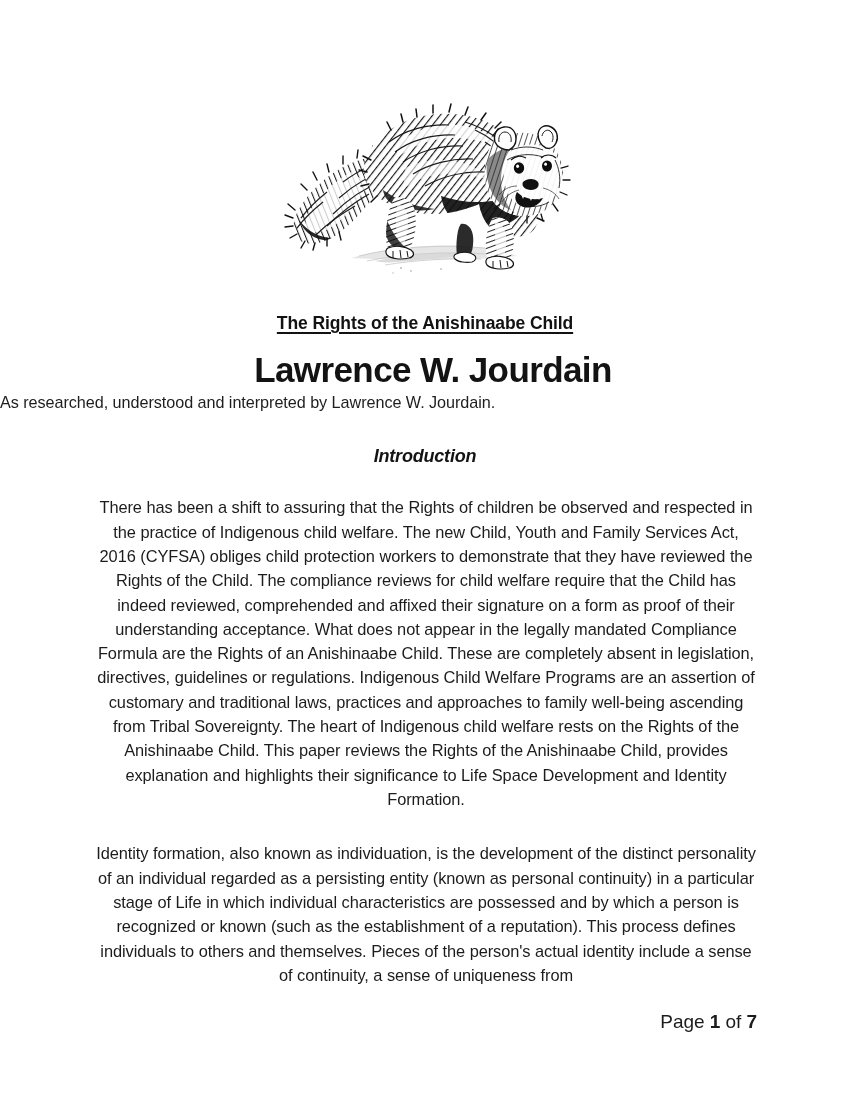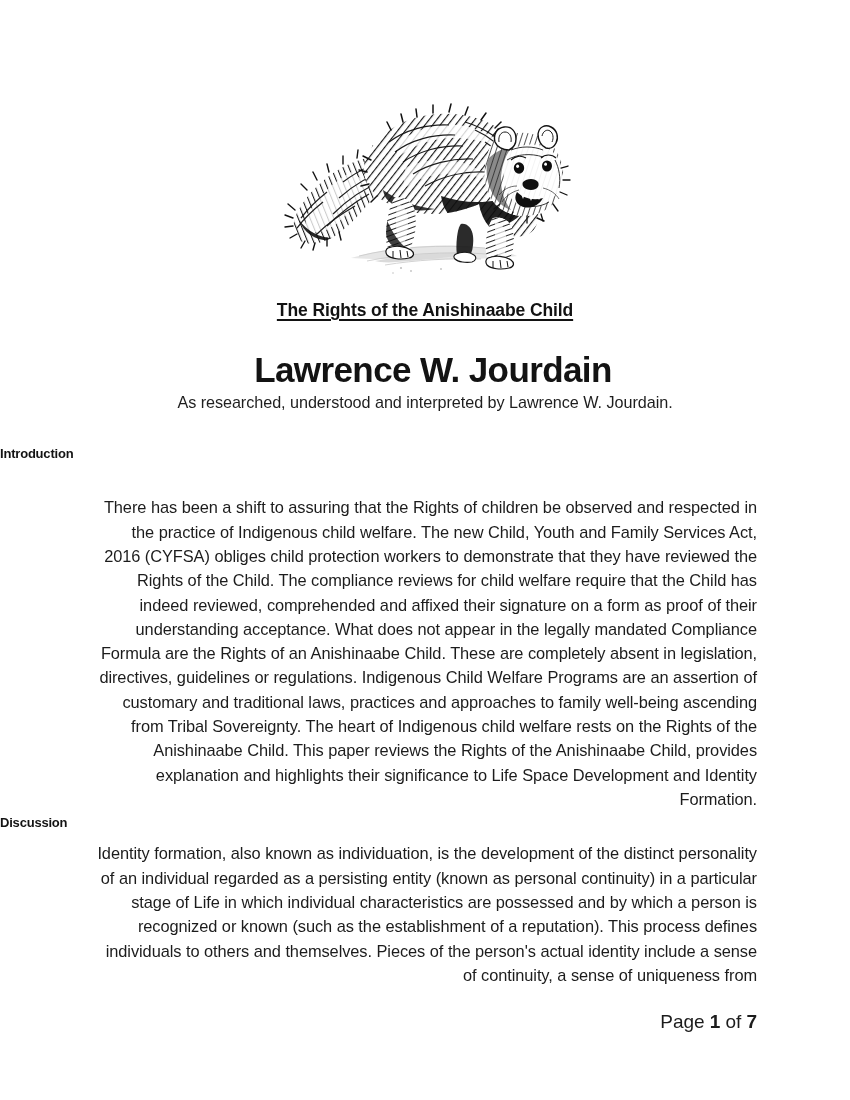--- a/index.html
+++ b/index.html
@@ -30,21 +30,21 @@
     justify-content: center;
   }
   .illustration {
     display: block;
   }
 
   
   .doc-title {
     position: absolute;
     left: 0;
-    top: 300px;
+    top: 313px;
     width: 850px;
     text-align: center;
     font-size: 17.5px;
     font-weight: bold;
     letter-spacing: -0.1px;
     color: #121212;
   }
   .doc-title span.ul {
     text-decoration: underline;
     text-underline-offset: 3px;
@@ -62,51 +62,51 @@
     letter-spacing: -0.6px;
     line-height: 40px;
     color: #131313;
   }
 
   .author-note {
     position: absolute;
     left: 0;
     top: 393px;
     width: 850px;
-    text-align: center;
     font-size: 16.2px;
     font-weight: normal;
     letter-spacing: -0.05px;
     color: #1e1e1e;
   }
 
   
   .section-heading {
     position: absolute;
     left: 0;
     width: 850px;
-    text-align: left;
-    font-size: 13px;
+    text-align: center;
+    font-size: 18px;
     font-weight: bold;
     letter-spacing: -0.2px;
     color: #131313;
+    font-style: italic;
   }
   .section-heading.intro { top: 446px; }
   .section-heading.discussion { top: 815px; }
 
   
   .body-para {
     position: absolute;
     left: 95px;
     width: 662px;
     font-size: 16.4px;
     line-height: 24.3px;
     letter-spacing: -0.08px;
     color: #1c1c1c;
-    text-align: right;
+    text-align: center;
     word-spacing: 0.1px;
   }
   .body-para.p-intro { top: 479px; }
   .body-para.p-discussion { top: 825px; }
 
   
   .page-footer {
     position: absolute;
     left: 0;
     top: 1011px;
@@ -417,20 +417,19 @@
     <span class="ul">The Rights of the Anishinaabe Child</span>
   </div>
 
   <div class="author-name">Lawrence W. Jourdain</div>
 
   <div class="author-note">As researched, understood and interpreted by Lawrence W. Jourdain.</div>
 
   <div class="section-heading intro">Introduction</div>
   <p class="body-para p-intro">There has been a shift to assuring that the Rights of children be observed and respected in the practice of Indigenous child welfare.  The new Child, Youth and Family Services Act, 2016 (CYFSA) obliges child protection workers to demonstrate that they have reviewed the Rights of the Child.  The compliance reviews for child welfare require that the Child has indeed reviewed, comprehended and affixed their signature on a form as proof of their understanding acceptance.  What does not appear in the legally mandated Compliance Formula are the Rights of an Anishinaabe Child.  These are completely absent in legislation, directives, guidelines or regulations.  Indigenous Child Welfare Programs are an assertion of customary and traditional laws, practices and approaches to family well-being ascending from Tribal Sovereignty.  The heart of Indigenous child welfare rests on the Rights of the Anishinaabe Child. This paper reviews the Rights of the Anishinaabe Child, provides explanation and highlights their significance to Life Space Development and Identity Formation.</p>
 
-  <div class="section-heading discussion">Discussion</div>
   <p class="body-para p-discussion">Identity formation, also known as individuation, is the development of the distinct personality of an individual regarded as a persisting entity (known as personal continuity) in a particular stage of Life in which individual characteristics are possessed and by which a person is recognized or known (such as the establishment of a reputation).  This process defines individuals to others and themselves. Pieces of the person's actual identity include a sense of continuity, a sense of uniqueness from</p>
 
   <div class="page-footer">
     <span>Page </span><b>1</b><span> of </span><b>7</b>
   </div>
 
 </div>
 
 </body></html>

